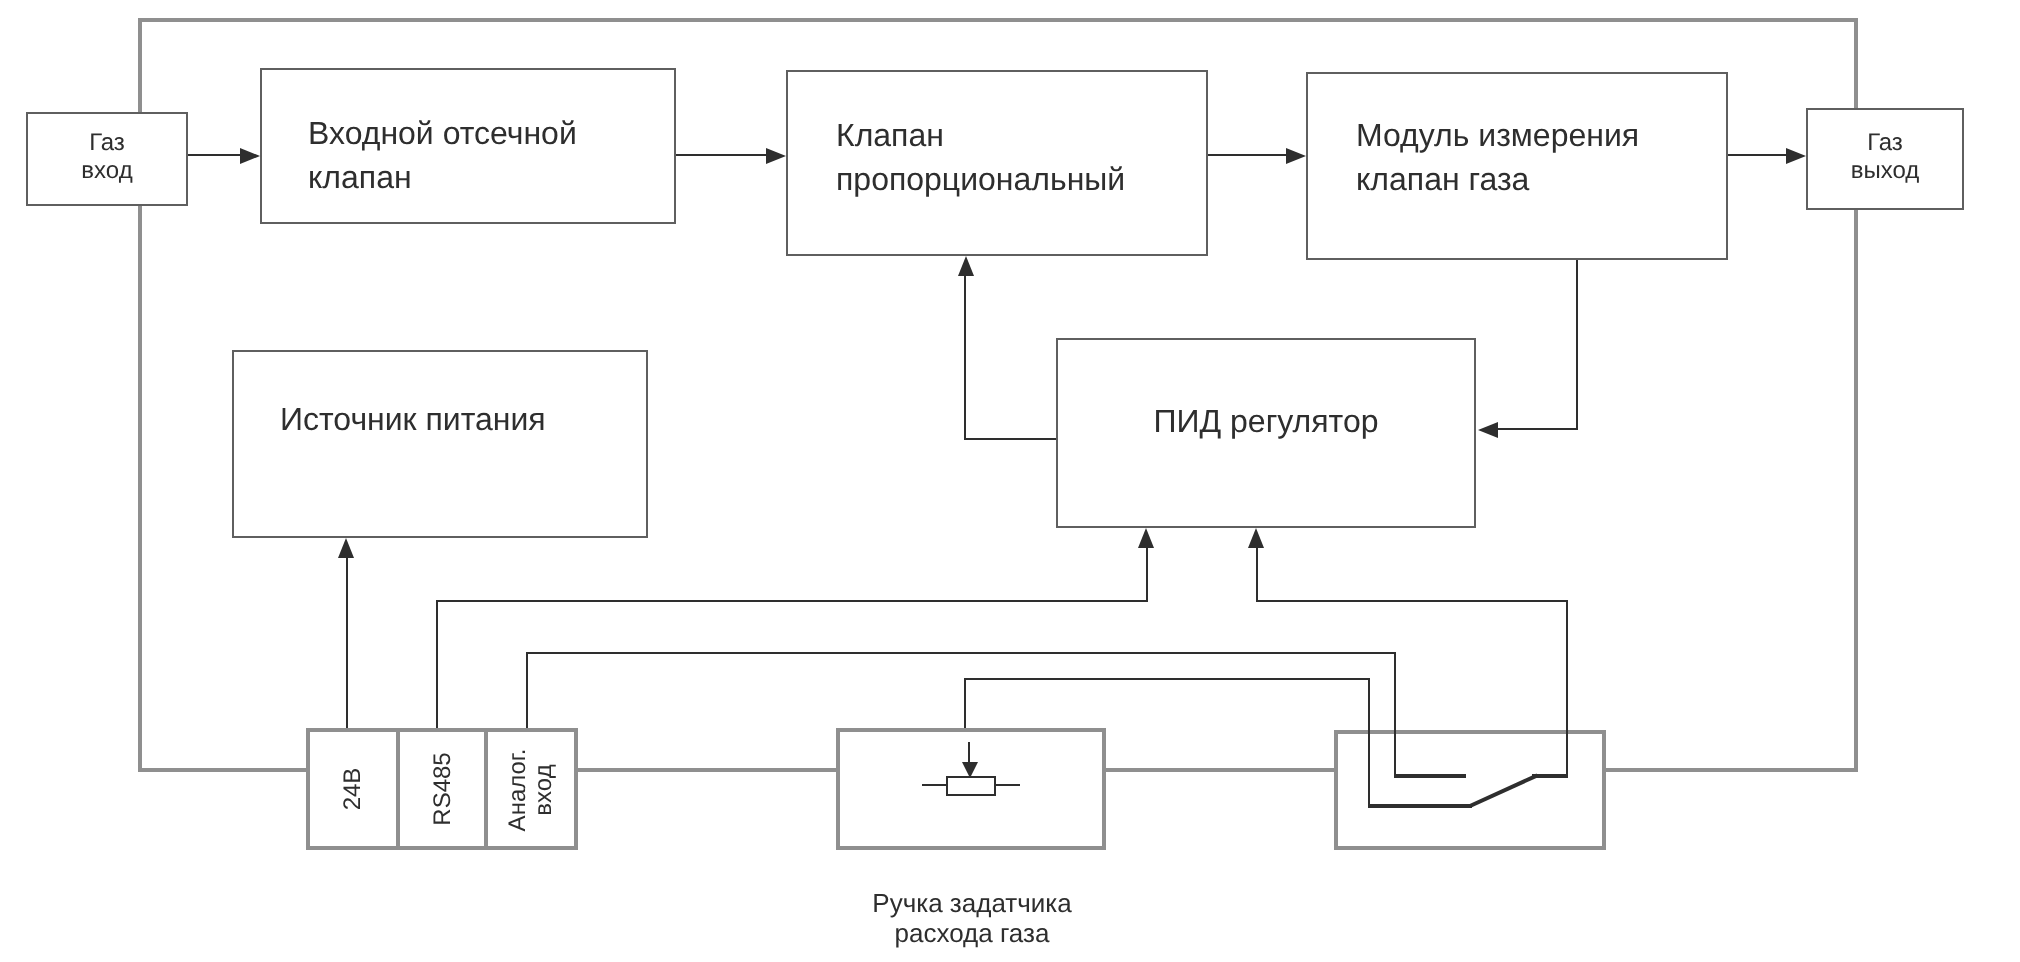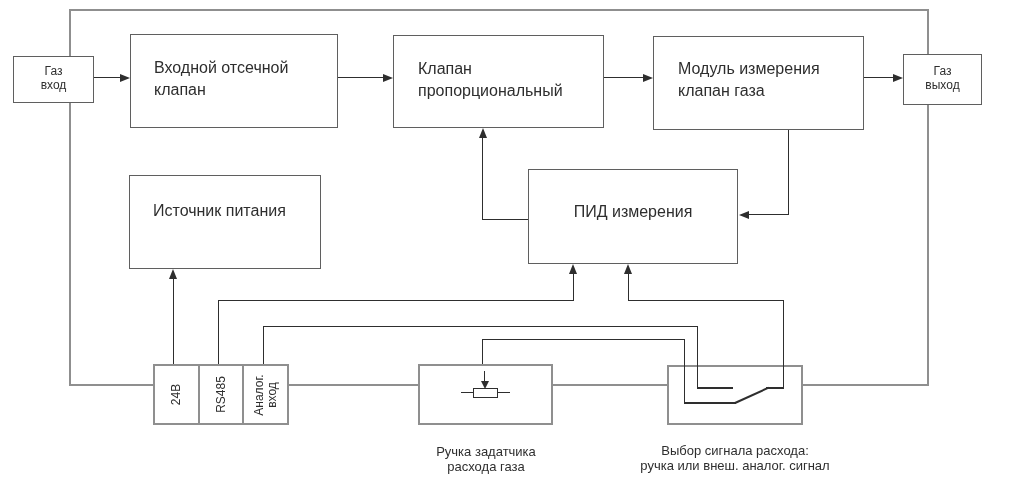--- a/index.html
+++ b/index.html
@@ -97,46 +97,46 @@
   <div class="ln z3" style="left:461px;top:392px;width:12px;height:1px"></div>
   <div class="ln z3" style="left:498px;top:392px;width:12px;height:1px"></div>
   <div class="ln z3" style="left:484px;top:371px;width:1px;height:10px"></div>
   <div class="ah d" style="left:481px;top:381px"></div>
 
   <div class="box small" style="left:13px;top:56px;width:81px;height:47px;padding-top:7px">
     <span class="lbl">Газ
 вход</span>
   </div>
 
-  <div class="box main" style="left:130px;top:34px;width:208px;height:94px;padding:22px 0 0 23px">
+  <div class="box main" style="left:130px;top:34px;width:208px;height:78px;padding:22px 0 0 23px">
     <span class="lbl">Входной отсечной
 клапан</span>
   </div>
 
   <div class="box main" style="left:393px;top:35px;width:211px;height:93px;padding:22px 0 0 24px">
     <span class="lbl">Клапан
 пропорциональный</span>
   </div>
 
   <div class="box main" style="left:653px;top:36px;width:211px;height:94px;padding:21px 0 0 24px">
     <span class="lbl">Модуль измерения
 клапан газа</span>
   </div>
 
   <div class="box small" style="left:903px;top:54px;width:79px;height:51px;padding-top:9px">
     <span class="lbl">Газ
 выход</span>
   </div>
 
-  <div class="box main" style="left:129px;top:175px;width:192px;height:94px;padding:24px 12px 0 23px">
+  <div class="box main" style="left:116px;top:175px;width:208px;height:94px;padding:24px 12px 0 23px">
     <span class="lbl">Источник питания</span>
   </div>
 
   <div class="box main" style="left:528px;top:169px;width:210px;height:95px;padding-top:31px;text-align:center">
-    <span class="lbl">ПИД измерения</span>
+    <span class="lbl">ПИД регулятор</span>
   </div>
 
   <div class="box gray connector" style="left:153px;top:364px;width:136px;height:61px">
     <div class="pin">
       <span class="rot">24В</span>
     </div>
     <div class="pin">
       <span class="rot">RS485</span>
     </div>
     <div class="pin">
@@ -144,16 +144,14 @@
 вход</span>
     </div>
   </div>
 
   <div class="box gray" style="left:418px;top:364px;width:135px;height:61px"></div>
 
   <div class="box gray" style="left:667px;top:365px;width:136px;height:60px"></div>
 
   <div class="cap" style="left:396px;top:444px;width:180px">Ручка задатчика
 расхода газа</div>
-  <div class="cap" style="left:620px;top:443px;width:230px">Выбор сигнала расхода:
-ручка или внеш. аналог. сигнал</div>
 
 </div>
 
 </body></html>

